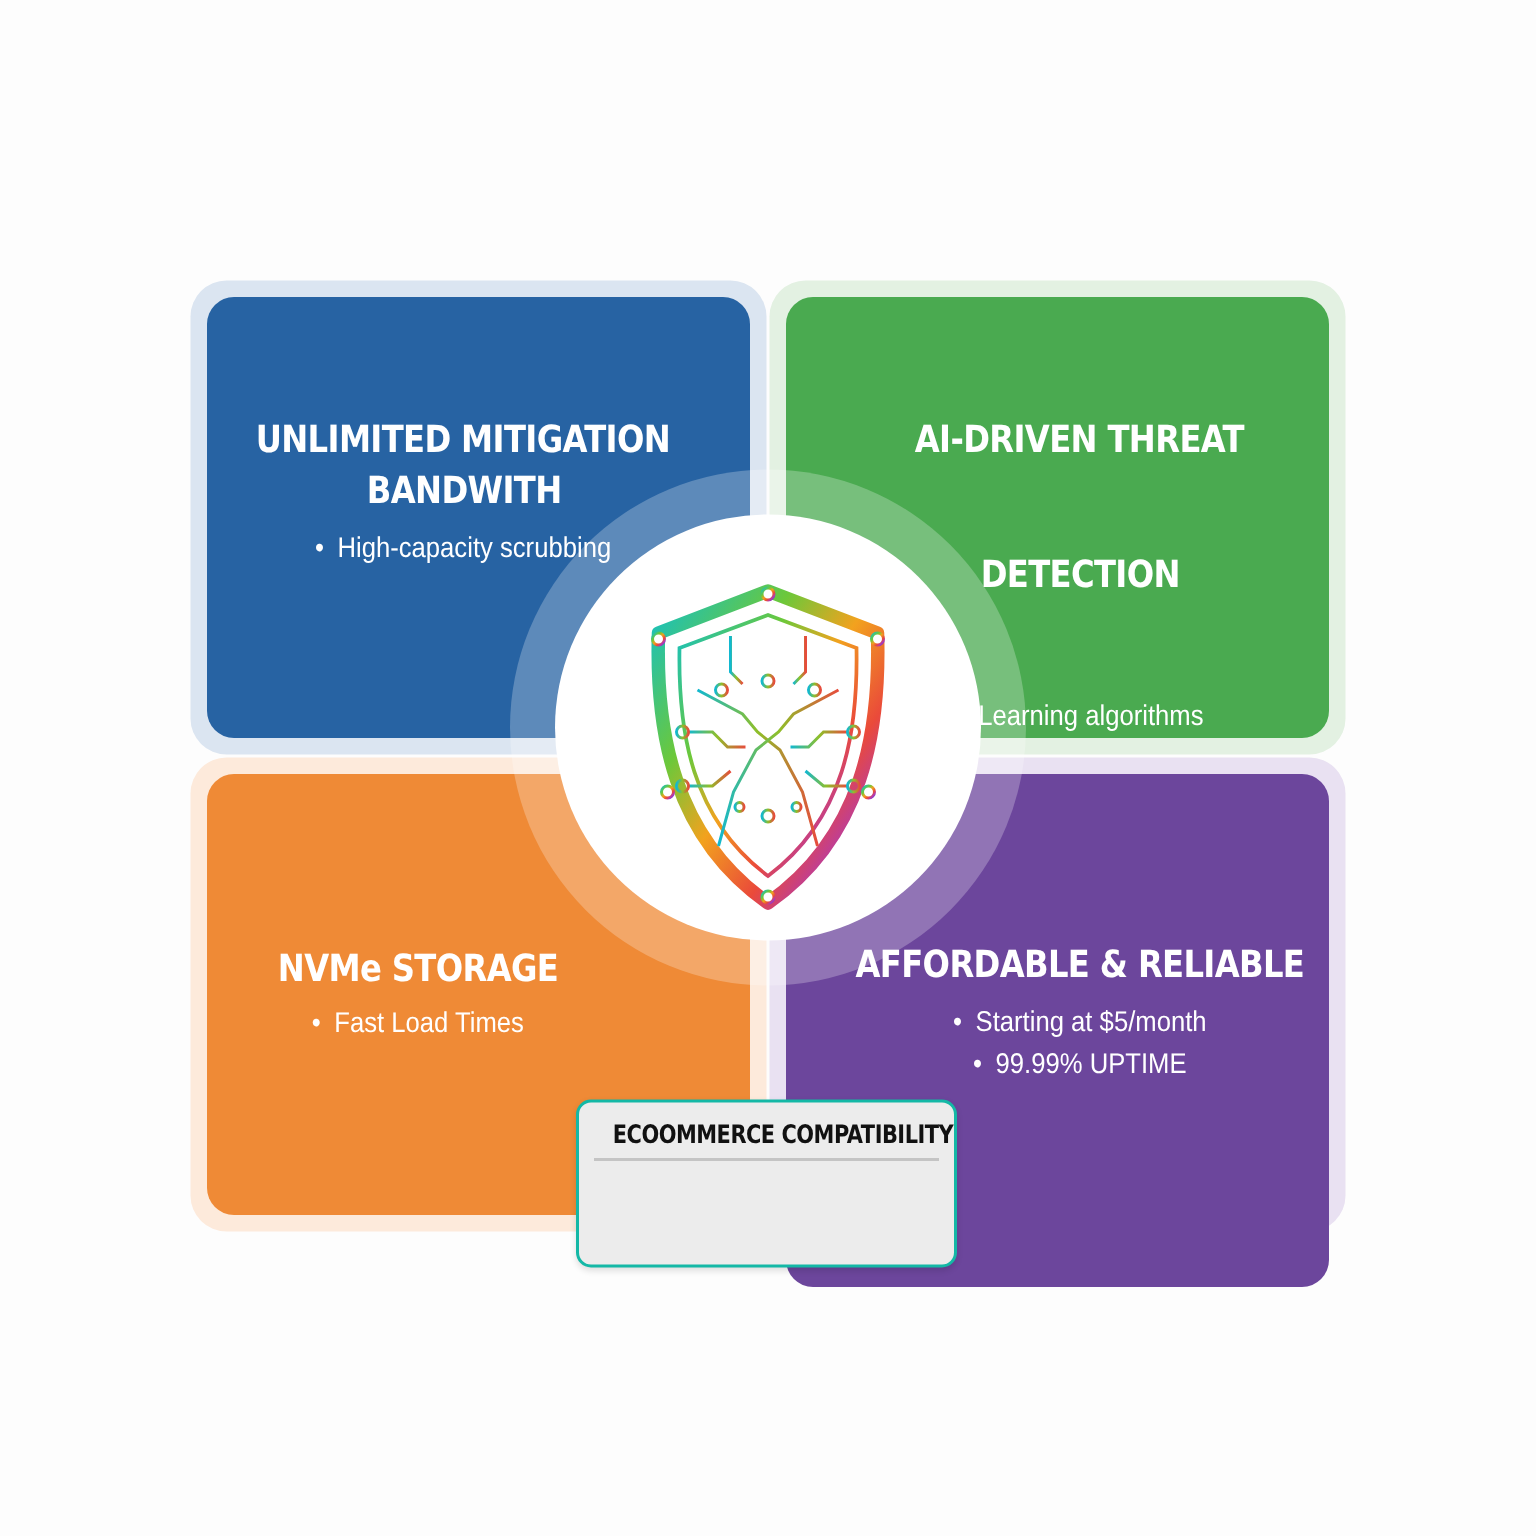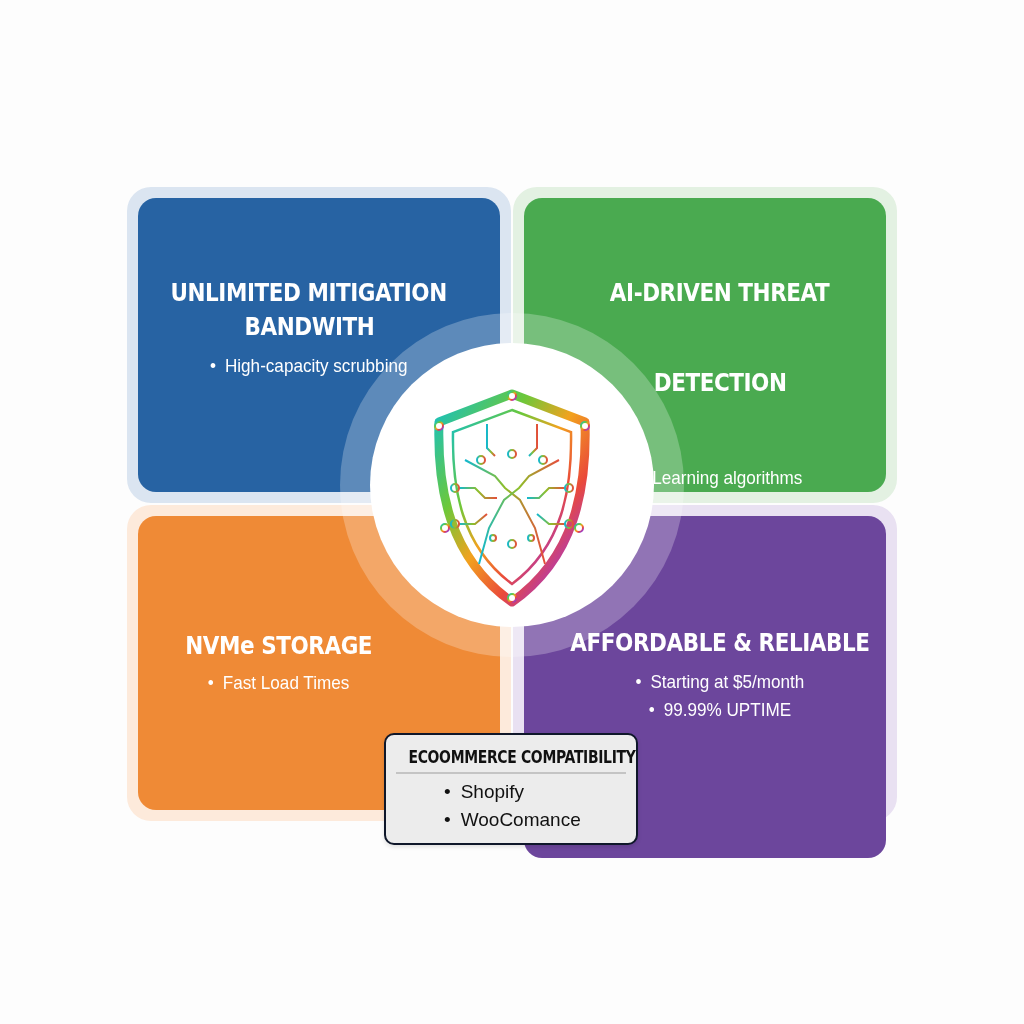--- a/index.html
+++ b/index.html
@@ -8,21 +8,21 @@
   .frame { position:absolute; border-radius:24px; }
   .card { position:absolute; border-radius:18px; color:#fff; box-sizing:border-box;
           display:flex; flex-direction:column; align-items:center; text-align:center; }
   .card .title { font-family:"DejaVu Sans", sans-serif; font-weight:bold; font-size:25px;
                  line-height:34px; letter-spacing:-0.5px; transform:scaleX(0.86); white-space:nowrap; }
   .card .bullets { list-style:none; margin:8px 0 0 0; padding:0; font-size:19px; line-height:28px;
                    transform:scaleX(0.9); }
   .card .bullets li::before { content:"\2022"; margin-right:10px; }
   .ring { position:absolute; border-radius:50%; }
   .ecom { position:absolute; left:384px; top:733px; width:254px; height:112px; background:#ececec;
-          border:2px solid #0f172a; border-radius:10px; box-sizing:border-box;
+          border:2px solid #14b8a6; border-radius:10px; box-sizing:border-box;
           box-shadow:0 2px 4px rgba(0,0,0,0.12); color:#111; }
   .ecom .title { font-family:"DejaVu Sans", sans-serif; font-weight:bold; font-size:17px;
                  text-align:center; margin-top:12px; letter-spacing:-0.4px; transform:scaleX(0.82);
                  white-space:nowrap; }
   .ecom .divider { height:2px; background:#c4c4c4; margin:5px 10px 0 10px; }
   .ecom ul { list-style:none; margin:4px 0 0 58px; padding:0; font-size:19px; line-height:28px; }
   .ecom ul li::before { content:"\2022"; margin-right:10px; }
 </style>
 </head>
 <body>
@@ -116,17 +116,13 @@
       <circle cx="20" cy="140" r="4"></circle>
         <circle cx="154" cy="140" r="4"></circle>
         <circle cx="87" cy="210" r="4"></circle>
     </g>
   </svg>
 </div>
 
 <div class="ecom">
   <div class="title">ECOOMMERCE COMPATIBILITY</div>
   <div class="divider"></div>
-  <ul>
-    <li>Shopify</li>
-    <li>WooComance</li>
-  </ul>
 </div>
 
 </body></html>

